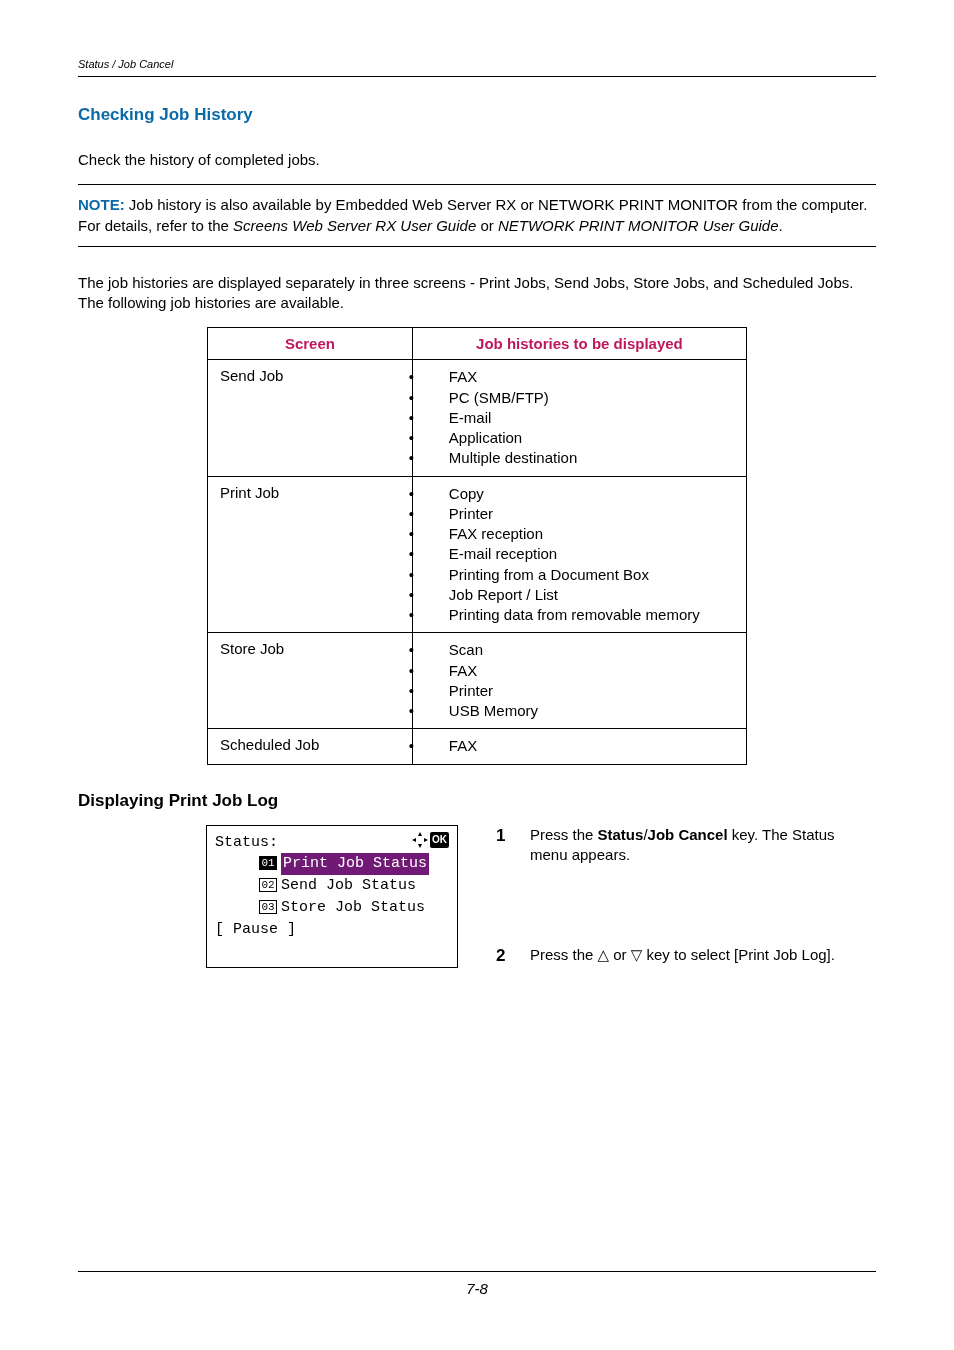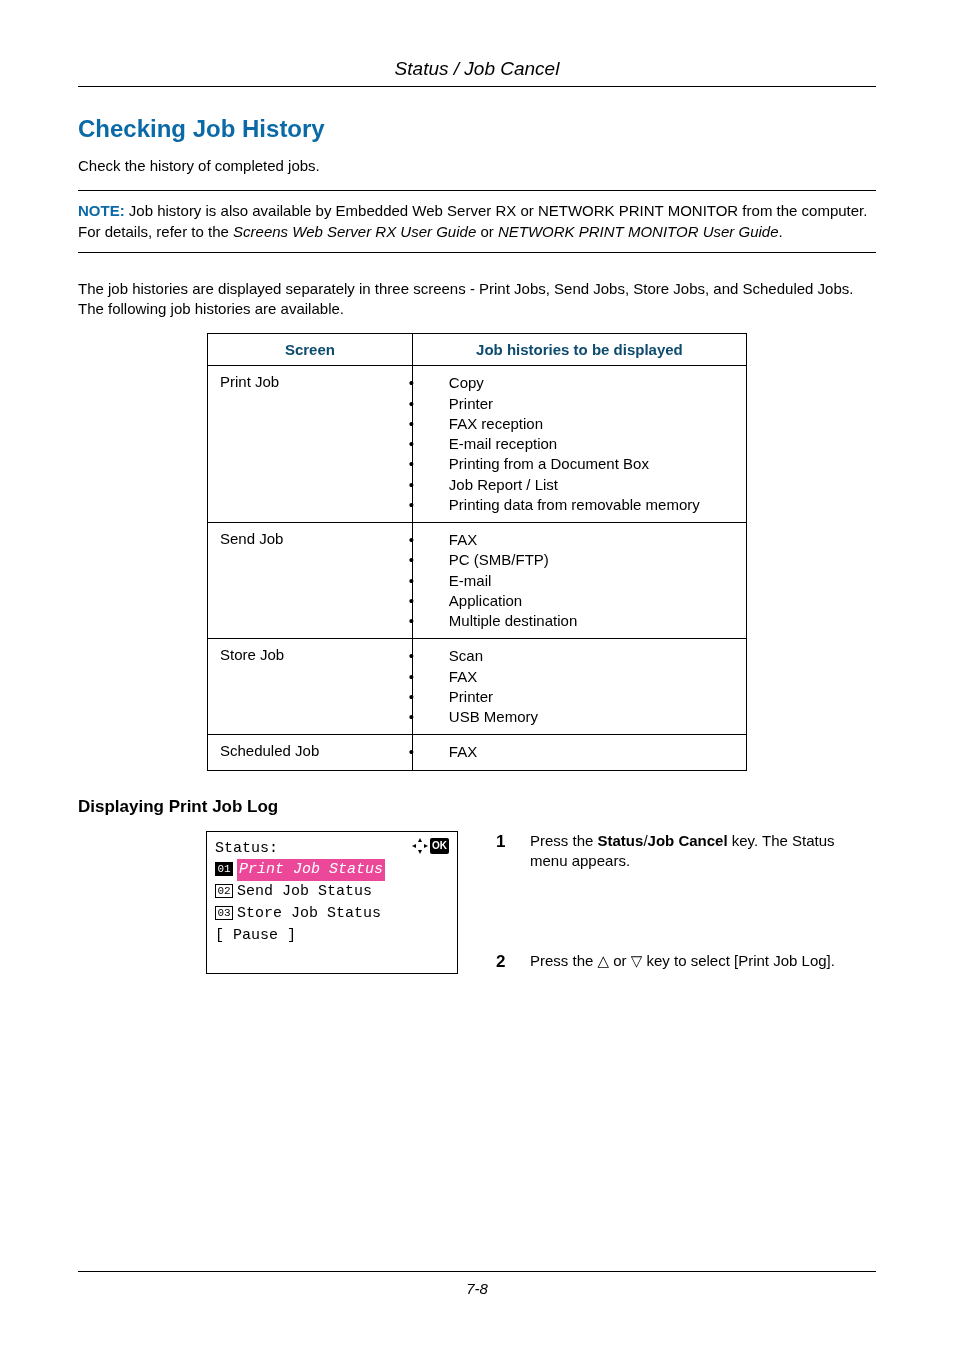--- a/index.html
+++ b/index.html
@@ -8,35 +8,35 @@
     height: 1350px;
     background: #fff;
     font-family: Arial, Helvetica, sans-serif;
     color: #000;
     position: relative;
   }
   .page {
     padding: 58px 78px 40px 78px;
   }
   .header-right {
-    text-align: center;
+    text-align: left;
     font-style: italic;
-    font-size: 19px;
+    font-size: 11px;
     padding-bottom: 6px;
   }
   .hr-top {
     border: none;
     border-top: 1.5px solid #000;
     margin-bottom: 28px;
   }
   .h1 {
     color: #0a6aa8;
-    font-size: 24px;
-    font-weight: bold;
-    margin-bottom: 13px;
+    font-size: 17px;
+    font-weight: bold;
+    margin-bottom: 25px;
   }
   .body-text {
     font-size: 15px;
     line-height: 1.35;
     margin-bottom: 14px;
   }
   .note-block {
     border-top: 1.5px solid #000;
     border-bottom: 1.5px solid #000;
     padding: 10px 0;
@@ -62,21 +62,21 @@
     border-collapse: collapse;
     width: 540px;
   }
   table.screens th, table.screens td {
     border: 1.5px solid #000;
     padding: 7px 12px;
     font-size: 15px;
     vertical-align: top;
   }
   table.screens th {
-    color: #0c4a6e;
+    color: #be185d;
     font-weight: bold;
     text-align: center;
     background: #fff;
   }
   table.screens th:first-child { width: 38%; }
   ul.cell-list {
     list-style: none;
     padding-left: 4px;
   }
   ul.cell-list li::before {
@@ -112,35 +112,35 @@
     display: flex;
     justify-content: space-between;
     align-items: flex-start;
   }
   .lcd-icons {
     display: flex;
     gap: 2px;
     align-items: center;
   }
   .lcd-highlight {
-    background: #ec4899;
+    background: #701a75;
     color: #fff;
     padding: 0 2px;
     display: inline-block;
-    font-style: italic;
   }
   .ok-badge {
     background:#000; color:#fff; font-family: Arial; font-size:10px; font-weight:bold;
     padding: 1px 2px; border-radius:2px;
   }
   .num-badge {
     border:1.5px solid #000; font-family: "Courier New", monospace; font-size:11px;
     padding: 0 1px; display:inline-flex; align-items:center; justify-content:center;
     min-width:18px; height:14px; line-height:12px; vertical-align: middle;
     margin-right: 4px;
+    margin-left: 44px;
   }
   .num-badge.inv { background:#000; color:#fff; border-color:#000;}
   .steps {
     flex: 1;
   }
   .step {
     display: flex;
     gap: 18px;
     font-size: 15px;
     line-height: 1.35;
@@ -187,43 +187,43 @@
 
   <div class="tbl-wrap">
     <table class="screens">
       <thead>
         <tr>
           <th>Screen</th>
           <th>Job histories to be displayed</th>
         </tr>
       </thead>
       <tbody>
+        <tr>
+          <td>Send Job</td>
+          <td>
+            <ul class="cell-list">
+              <li>FAX</li>
+              <li>PC (SMB/FTP)</li>
+              <li>E-mail</li>
+              <li>Application</li>
+              <li>Multiple destination</li>
+            </ul>
+          </td>
+        </tr>
         <tr>
           <td>Print Job</td>
           <td>
             <ul class="cell-list">
               <li>Copy</li>
               <li>Printer</li>
               <li>FAX reception</li>
               <li>E-mail reception</li>
               <li>Printing from a Document Box</li>
               <li>Job Report / List</li>
               <li>Printing data from removable memory</li>
-            </ul>
-          </td>
-        </tr>
-        <tr>
-          <td>Send Job</td>
-          <td>
-            <ul class="cell-list">
-              <li>FAX</li>
-              <li>PC (SMB/FTP)</li>
-              <li>E-mail</li>
-              <li>Application</li>
-              <li>Multiple destination</li>
             </ul>
           </td>
         </tr>
         <tr>
           <td>Store Job</td>
           <td>
             <ul class="cell-list">
               <li>Scan</li>
               <li>FAX</li>
               <li>Printer</li>

